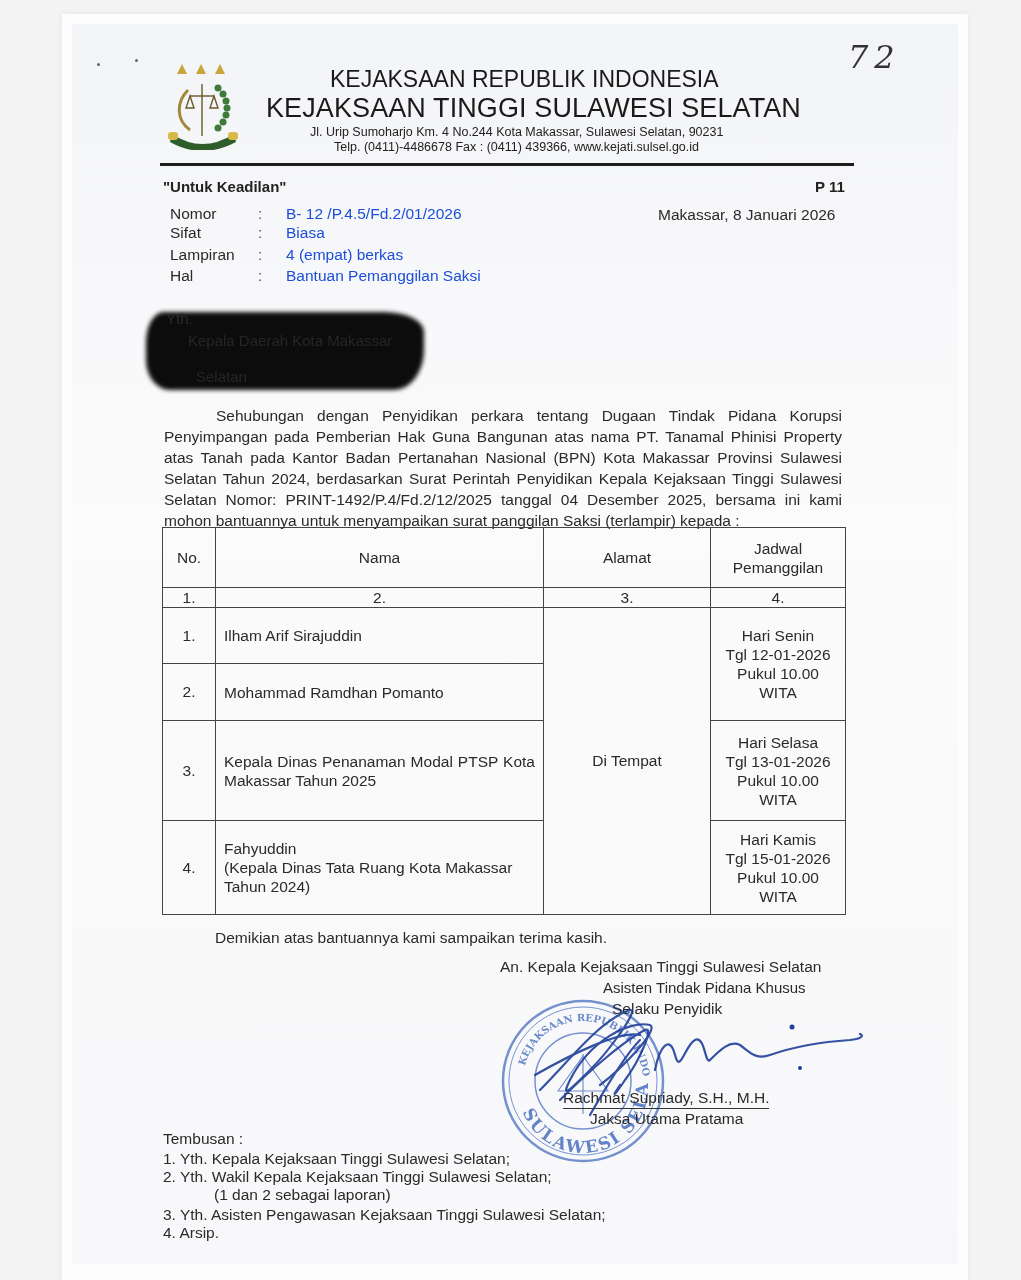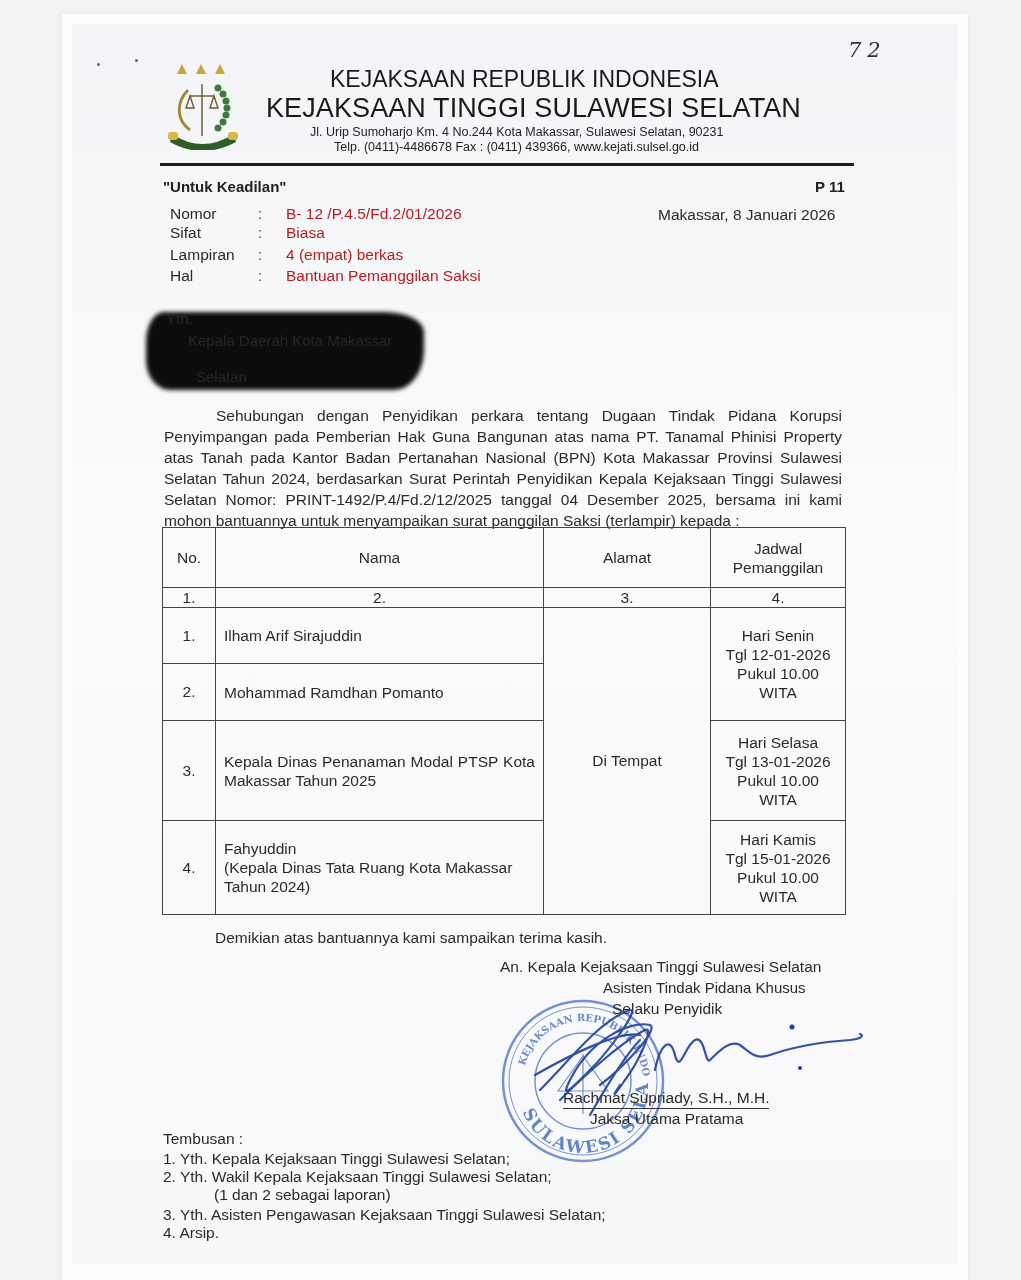--- a/index.html
+++ b/index.html
@@ -13,36 +13,36 @@
     .paper {
       position: absolute; left: 62px; top: 14px; width: 906px; height: 1280px;
       background: #fdfdfd;
       box-shadow: 0 0 6px rgba(0,0,0,0.06);
     }
     .scan-shade {
       position: absolute; left: 72px; top: 24px; width: 886px; height: 1240px;
       background: linear-gradient(180deg, rgba(235,237,242,0.55) 0%, rgba(245,246,248,0.3) 40%, rgba(240,241,245,0.45) 100%);
     }
     .abs { position: absolute; }
-    .page-number { left: 848px; top: 38px; font-family: "DejaVu Serif", serif; font-style: italic; font-size: 21px; color: #333; letter-spacing: 6px; }
+    .page-number { left: 848px; top: 38px; font-family: "DejaVu Serif", serif; font-style: italic; font-size: 32px; color: #333; letter-spacing: 6px; }
     .dot { width: 3px; height: 3px; border-radius: 50%; background: #666; }
 
     .logo { left: 168px; top: 62px; width: 76px; height: 88px; }
     .hdr1 { left: 330px; top: 66px; font-size: 23px; color: #1a1a1a; }
     .hdr2 { left: 266px; top: 93px; font-size: 27px; color: #1a1a1a; letter-spacing: 0.1px; }
     .addr1 { left: 310px; top: 125px; font-size: 12.5px; color: #222; }
     .addr2 { left: 334px; top: 140px; font-size: 12.5px; color: #222; }
     .rule { left: 160px; top: 163px; width: 694px; height: 3px; background: #1c1c1c; }
 
     .motto { left: 163px; top: 178px; font-size: 15px; font-weight: bold; color: #222; }
     .pcode { left: 815px; top: 178px; font-size: 15px; font-weight: bold; color: #222; }
 
     .meta-label { left: 170px; font-size: 15.5px; color: #2a2a2a; }
     .meta-colon { left: 258px; font-size: 15.5px; color: #555; }
-    .meta-value { left: 286px; font-size: 15.5px; color: #b91c1c; }
+    .meta-value { left: 286px; font-size: 15.5px; color: #1d4ed8; }
     .date { left: 658px; top: 206px; font-size: 15.5px; color: #2a2a2a; }
 
     .redact { left: 146px; top: 312px; width: 278px; height: 78px; }
     .redact .blob {
       position: absolute; inset: 0;
       background: #0c0c0c;
       border-radius: 18px 40px 30px 24px / 30px 20px 40px 30px;
       filter: blur(2px);
     }
     .redact .ghost { position: absolute; color: #2a2a2a; font-size: 15px; }

